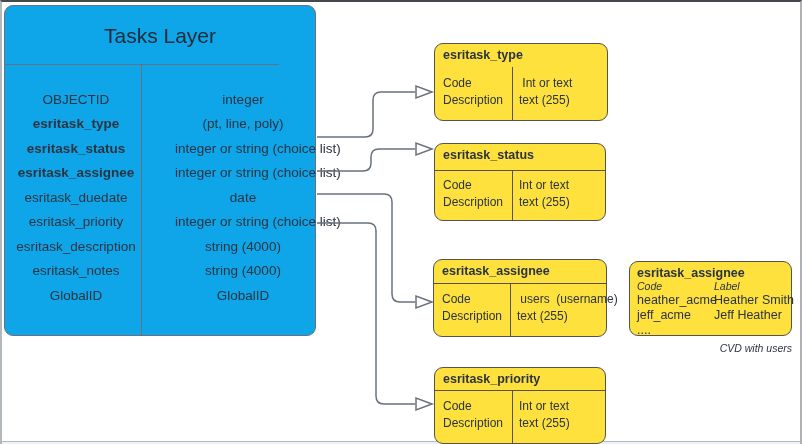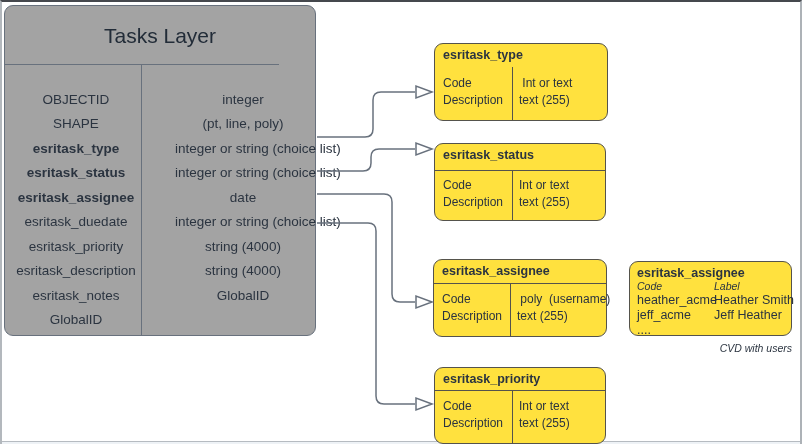--- a/index.html
+++ b/index.html
@@ -9,21 +9,21 @@
     font-family:"Liberation Sans",sans-serif;color:#2b3440;
     border-top:2px solid #45484d;border-left:2px solid #b3b8bd;border-right:2px solid #adb2b7;
   }
   .wires{position:absolute;left:0;top:0;width:802px;height:444px;pointer-events:none;z-index:4;}
   .wires path{stroke:#68717d;stroke-width:1.5;fill:none;}
   .wires path.arrow{fill:#fff;}
 
   
   .ttable{
     position:absolute;left:2px;top:3px;width:312px;height:331px;box-sizing:border-box;
-    border:1.6px solid #68717d;border-radius:9px;background:#a3a3a3;z-index:2;
+    border:1.6px solid #68717d;border-radius:9px;background:#0ea5e9;z-index:2;
   }
   .ttitle{
     position:absolute;left:0;top:0;width:100%;height:58px;
     font-size:21px;color:#222c38;text-align:center;line-height:60px;
   }
   .t-hdiv{position:absolute;left:-1px;top:58px;width:275px;height:0;border-top:1.6px solid #68717d;}
   .t-vdiv{position:absolute;left:136px;top:58px;bottom:0;width:0;border-left:1.6px solid #68717d;}
   .tcol{position:absolute;top:82px;font-size:13.5px;text-align:center;}
   .tcol-names{left:9px;width:124px;}
   .tcol-types{left:146px;right:4px;margin-left:24px;}
@@ -72,21 +72,20 @@
     <path d="M 315 221 H 366 Q 374 221 374 229 V 394 Q 374 402 382 402 H 413"></path>
     <path class="arrow" d="M 430 402 L 414 396 L 414 408 Z"></path>
   </svg>
 
   <div class="ttable">
     <div class="ttitle">Tasks Layer</div>
     <div class="t-hdiv"></div>
     <div class="t-vdiv"></div>
     <div class="tcol tcol-names">
       <div class="trow">OBJECTID</div>
-      <div class="trow">SHAPE</div>
       <div class="trow b">esritask_type</div>
       <div class="trow b">esritask_status</div>
       <div class="trow b">esritask_assignee</div>
       <div class="trow">esritask_duedate</div>
       <div class="trow">esritask_priority</div>
       <div class="trow">esritask_description</div>
       <div class="trow">esritask_notes</div>
       <div class="trow">GlobalID</div>
     </div>
     <div class="tcol tcol-types">
@@ -115,21 +114,21 @@
     <div class="yvdiv" style="left:77px;top:26px;"></div>
     <div class="ycell l" style="top:33px;"><div>Code</div><div>Description</div></div>
     <div class="ycell r" style="top:33px;"><div>Int or text</div><div>text (255)</div></div>
   </div>
 
   <div class="ybox" style="left:431px;top:257px;width:174px;height:78px;">
     <div class="ytitle">esritask_assignee</div>
     <div class="yhdiv" style="top:23px;"></div>
     <div class="yvdiv" style="left:76px;top:23px;"></div>
     <div class="ycell l"><div>Code</div><div>Description</div></div>
-    <div class="ycell r" style="left:83px;"><div> poly  (username)</div><div>text (255)</div></div>
+    <div class="ycell r" style="left:83px;"><div> users  (username)</div><div>text (255)</div></div>
   </div>
 
   <div class="ybox" style="left:432px;top:365px;width:172px;height:77px;">
     <div class="ytitle">esritask_priority</div>
     <div class="yhdiv" style="top:22px;"></div>
     <div class="yvdiv" style="left:77px;top:22px;"></div>
     <div class="ycell l" style="top:30px;"><div>Code</div><div>Description</div></div>
     <div class="ycell r" style="top:30px;"><div>Int or text</div><div>text (255)</div></div>
   </div>
 

